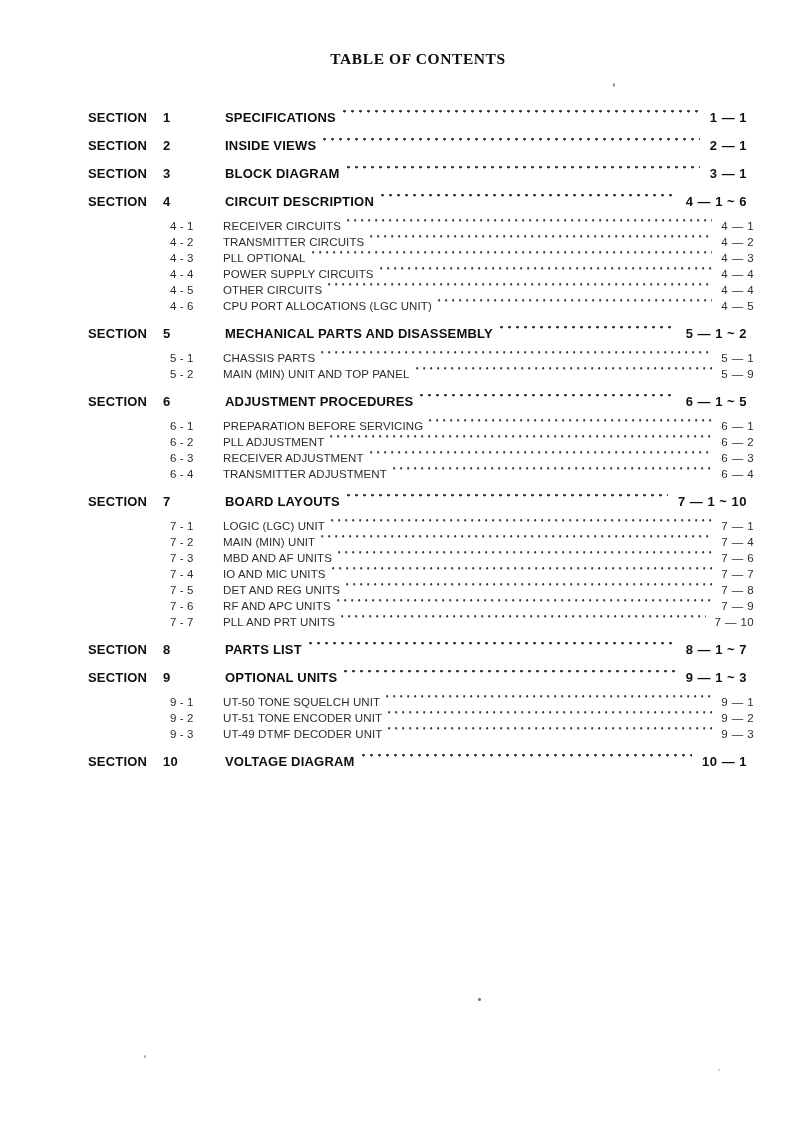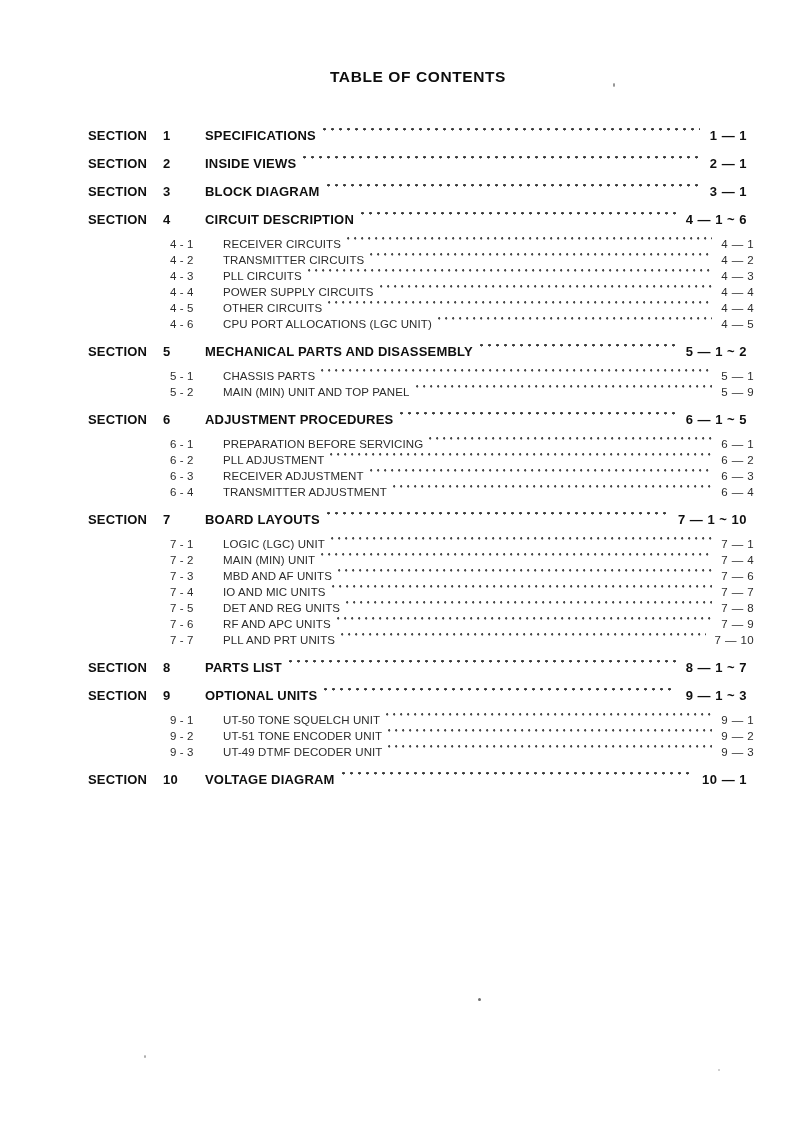--- a/index.html
+++ b/index.html
@@ -6,49 +6,50 @@
   .page {
     position: relative;
     width: 794px;
     height: 1122px;
     background: #ffffff;
     overflow: hidden;
     font-family: "Liberation Sans", "DejaVu Sans", sans-serif;
     color: #161616;
   }
   .doc-title {
-    padding-top: 68px;
+    padding-top: 50px;
     padding-left: 88px;
     padding-right: 46px;
     text-align: center;
     font-size: 15.5px;
     font-weight: bold;
     letter-spacing: 0.6px;
     line-height: 18px;
     margin-bottom: 41px;
     color: #0d0d0d;
+    font-family: Liberation Serif, serif;
   }
   .toc-list { }
   .toc-group { margin-bottom: 11px; }
 
   .row { display: flex; align-items: flex-start; }
 
   .section-row {
     padding-left: 88px;
     padding-right: 47px;
     line-height: 17px;
     font-weight: bold;
     font-size: 13px;
     color: #0f0f0f;
     letter-spacing: 0.2px;
   }
   .section-row.has-subs { margin-bottom: 8px; }
   .sec-label { width: 75px; flex: 0 0 auto; }
   .sec-num   { width: 42px; flex: 0 0 auto; }
-  .sec-title { white-space: nowrap; }
+  .sec-title { white-space: nowrap; margin-left: 20px; }
   .sec-page  { white-space: nowrap; letter-spacing: 0.5px; }
 
   .sub-row {
     padding-left: 170px;
     padding-right: 40px;
     line-height: 16px;
     font-size: 11.5px;
     color: #2c2c2c;
     letter-spacing: 0.1px;
   }
@@ -137,21 +138,21 @@
 
   <div class="row sub-row">
     <span class="sub-num">4 - 2</span>
     <span class="sub-title">TRANSMITTER CIRCUITS</span>
     <span class="leader"></span>
     <span class="sub-page">4 — 2</span>
   </div>
 
   <div class="row sub-row">
     <span class="sub-num">4 - 3</span>
-    <span class="sub-title">PLL CIRCUITS</span>
+    <span class="sub-title">PLL OPTIONAL</span>
     <span class="leader"></span>
     <span class="sub-page">4 — 3</span>
   </div>
 
   <div class="row sub-row">
     <span class="sub-num">4 - 4</span>
     <span class="sub-title">POWER SUPPLY CIRCUITS</span>
     <span class="leader"></span>
     <span class="sub-page">4 — 4</span>
   </div>

